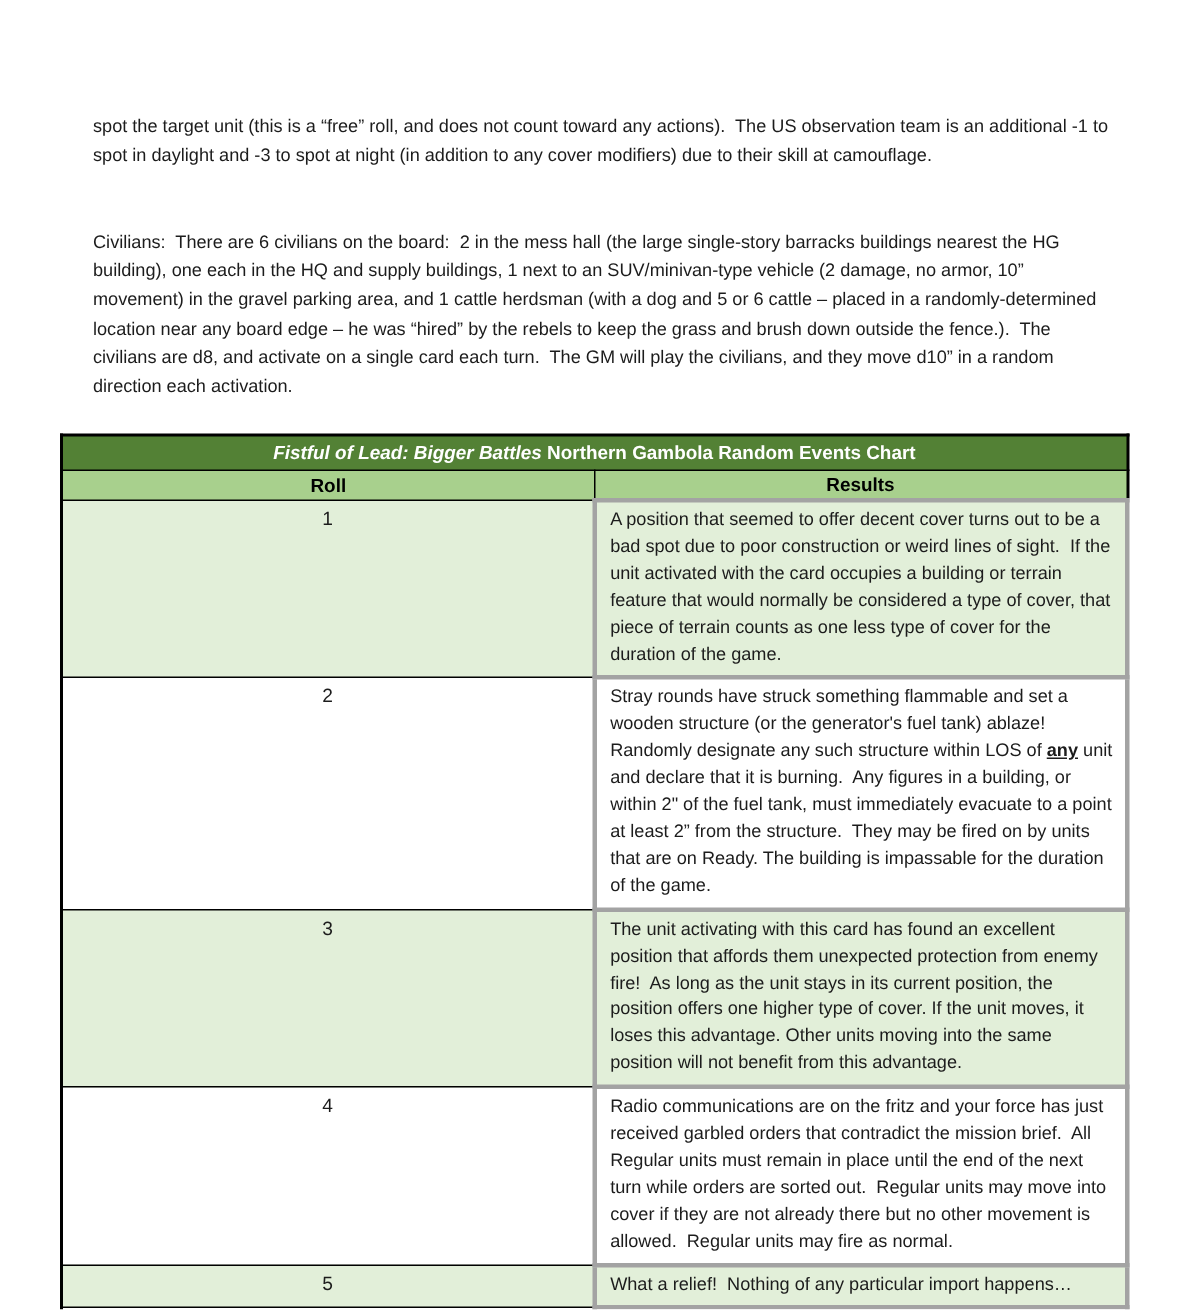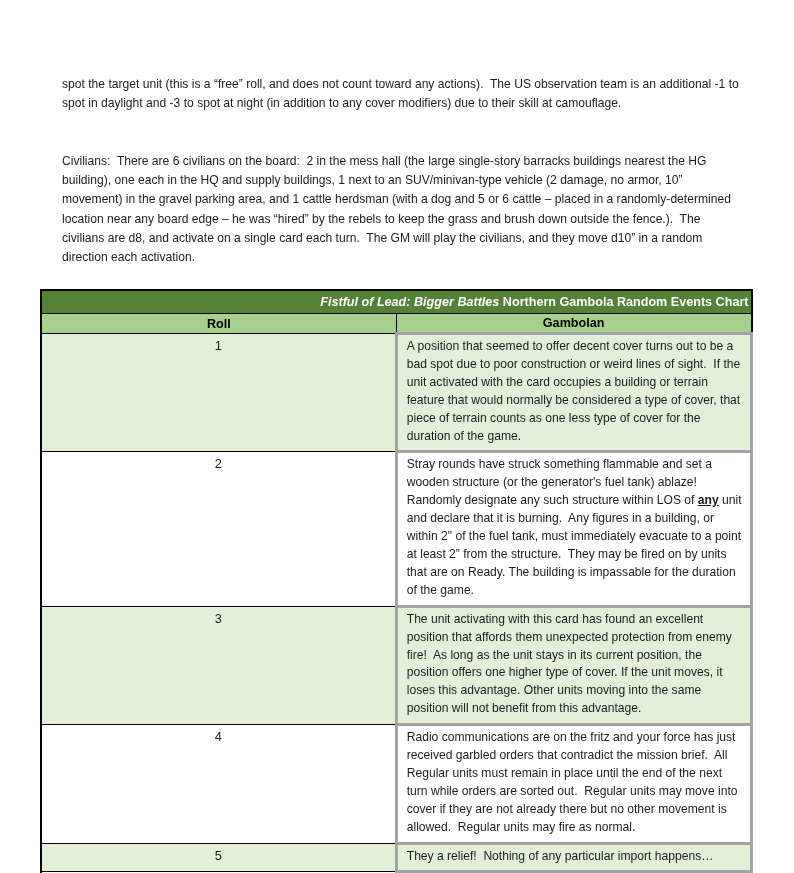--- a/index.html
+++ b/index.html
@@ -7,21 +7,21 @@
   .page { position:relative; width:794px; height:873px; background:#ffffff; overflow:hidden;border-radius:11px; }
 
   .intro { position:absolute; left:62px; top:36px; width:681px;
            font-size:12.1px; line-height:19.3px; color:#1c1c1c; white-space:pre-wrap; }
   .intro p { margin:0; }
   .plabel { font-weight:normal; }
 
   table.events { position:absolute; left:40px; top:289px; width:713px;
                  border-collapse:collapse; border:2.5px solid #000;
                  table-layout:fixed; color:#1c1c1c; }
-  .titlebar { background:#538135; color:#ffffff; font-weight:bold; text-align:right;
+  .titlebar { background:#538135; color:#ffffff; font-weight:bold; text-align:center;
               font-size:12.6px; padding:4px 2px; border:1px solid #000; }
   .ti { font-style:italic; }
   .cols th { background:#a8d08d; font-weight:bold; font-size:12.6px; color:#000;
              padding:2px 4px; border:1px solid #000; text-align:center; }
   th.rollcol { width:52px; }
   td.roll { border:1px solid #000; text-align:center; vertical-align:top;
             padding:4px 2px; font-size:12.8px; }
   td.results { border:3px solid #a3a3a3; padding:3px 8px 5px 9px; font-size:12.1px;
                line-height:17.9px; white-space:pre-wrap; vertical-align:top; }
   tr.shaded td { background:#e2efd9; }
@@ -37,21 +37,21 @@
     <p><span class="plabel">Random Event Chart:</span><span>  Include one Joker in the deck each turn.  Jokers act as wild cards.  In addition, once a Joker is played, immediately roll on the Random Event Chart and apply the results as appropriate (d8).  Each result may only be used once, and if a result has already been used, re-roll the die.  Once all 8 Random events have occurred, remove the Joker from the deck.</span></p>
   </div>
 
   <table class="events">
     <thead>
       <tr>
         <td colspan="2" class="titlebar"><span class="ti">Fistful of Lead: Bigger Battles</span><span> Northern Gambola Random Events Chart</span></td>
       </tr>
       <tr class="cols">
         <th class="rollcol">Roll</th>
-        <th>Gambolan</th>
+        <th>Results</th>
       </tr>
     </thead>
     <tbody id="rows">
         <tr class="shaded">
           <td class="roll">1</td>
           <td class="results"><span>A position that seemed to offer decent cover turns out to be a bad spot due to poor construction or weird lines of sight.  If the unit activated with the card occupies a building or terrain feature that would normally be considered a type of cover, that piece of terrain counts as one less type of cover for the duration of the game.</span></td>
         </tr>
         <tr>
           <td class="roll">2</td>
           <td class="results"><span>Stray rounds have struck something flammable and set a wooden structure (or the generator's fuel tank) ablaze!  Randomly designate any such structure within LOS of </span><span style="font-weight: bold; text-decoration: underline;">any</span><span> unit and declare that it is burning.  Any figures in a building, or within 2" of the fuel tank, must immediately evacuate to a point at least 2” from the structure.  They may be fired on by units that are on Ready. The building is impassable for the duration of the game.</span></td>
@@ -59,21 +59,21 @@
         <tr class="shaded">
           <td class="roll">3</td>
           <td class="results"><span>The unit activating with this card has found an excellent position that affords them unexpected protection from enemy fire!  As long as the unit stays in its current position, the position offers one higher type of cover. If the unit moves, it loses this advantage. Other units moving into the same position will not benefit from this advantage.</span></td>
         </tr>
         <tr>
           <td class="roll">4</td>
           <td class="results"><span>Radio communications are on the fritz and your force has just received garbled orders that contradict the mission brief.  All Regular units must remain in place until the end of the next turn while orders are sorted out.  Regular units may move into cover if they are not already there but no other movement is allowed.  Regular units may fire as normal.</span></td>
         </tr>
         <tr class="shaded">
           <td class="roll">5</td>
-          <td class="results"><span>They a relief!  Nothing of any particular import happens…</span></td>
+          <td class="results"><span>What a relief!  Nothing of any particular import happens…</span></td>
         </tr>
         <tr>
           <td class="roll">6</td>
           <td class="results"><span>Intel isn’t always 100% and this is one of those occasions.  Some of the Gambolan rebels are much more skilled and motivated than reports indicated.  Randomly determine a Gambolan Regular unit - its die type is bumped up one level for the remainder of the game.  This increase may not raise their die type above d12.</span></td>
         </tr>
       </tbody>
   </table>
 
 </div>
 

